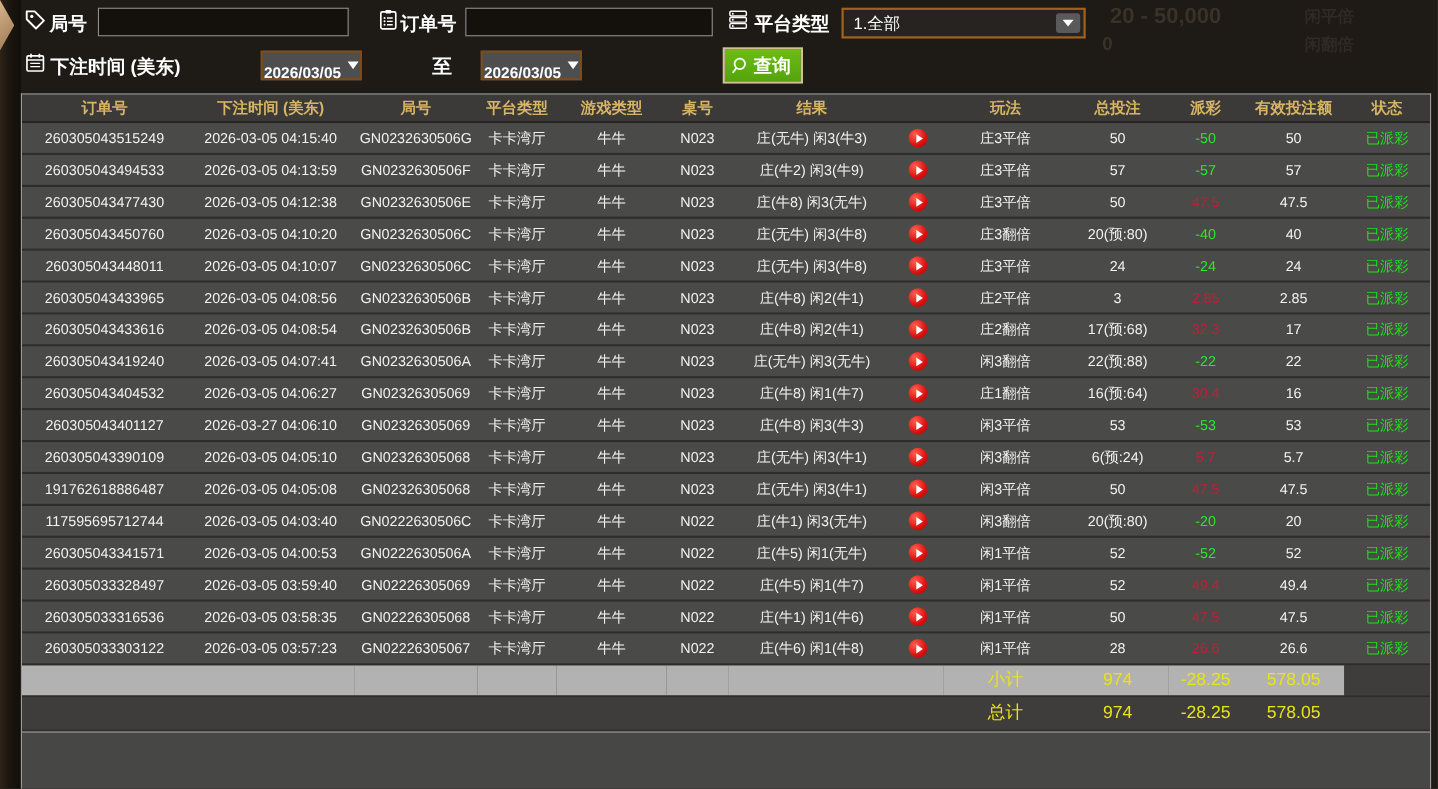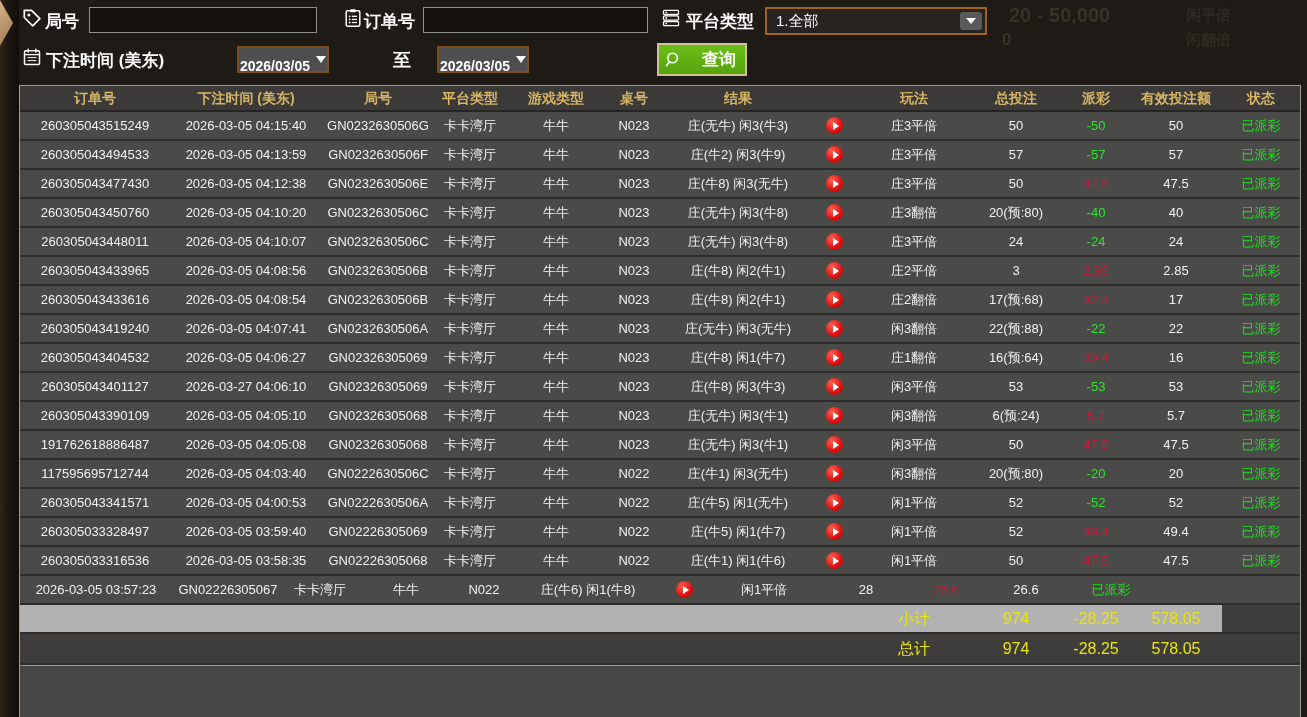--- a/index.html
+++ b/index.html
@@ -33,21 +33,21 @@
   .tri-down{ width:0; height:0; border-left:5px solid transparent; border-right:5px solid transparent;
     border-top:7px solid #fff; }
   .dropdown{ position:absolute; left:765px; top:7px; width:222px; height:28px; background:#262320;
     border:2px solid #a2621c; display:flex; align-items:center; cursor:pointer; }
   .dropdown .dd-text{ font-size:15px; color:#fff; padding-left:9px; }
   .dd-arrow-btn{ position:absolute; right:3px; top:3px; width:22px; height:18px; background:#5a5a5a;
     border-radius:3px; display:flex; align-items:center; justify-content:center; }
   .dd-arrow-btn .tri-down{ border-left-width:5px; border-right-width:5px; border-top-width:6px; }
   .search-btn{ position:absolute; left:657px; top:43px; height:33px; padding:0 9px 0 5px;
     background:linear-gradient(180deg,#6dbd17,#54a30c); border:2px solid #cfc097;
-    display:flex; align-items:center; gap:20px; color:#fff; font-weight:bold; font-size:17px;
+    display:flex; align-items:center; gap:3px; color:#fff; font-weight:bold; font-size:17px;
     cursor:pointer; font-family:"Liberation Sans",sans-serif; }
   
   .table{ position:absolute; left:19px; top:85px; width:1282px; height:632px;
     background:#474745; border:1px solid #9b9b9b; border-bottom:none; overflow:hidden; }
   .thead{ display:flex; height:26px; background:#3b3a38; border-bottom:2px solid #262523; }
   .thead .cell{ color:#d7b565; font-weight:bold; font-size:14px; line-height:24px; }
   .row{ display:flex; height:29px; background:#4a4a48; border-bottom:2px solid #2e2d2b; }
   .cell{ text-align:center; font-size:13px; line-height:27px; color:#f1f1f1;
     white-space:nowrap; overflow:hidden; }
   .c1{width:150px}.c2{width:152px}.c3{width:112px}.c4{width:72px}.c5{width:100px}.c6{width:56px}
@@ -478,20 +478,21 @@
         </span>
       </span>
       <span class="cell c8">闲1平倍</span>
       <span class="cell c9">50</span>
       <span class="cell c10 red">47.5</span>
       <span class="cell c11">47.5</span>
       <span class="cell c12 status">已派彩</span>
     </div>
 
     <div class="row">
+      <span class="cell c1">260305033303122</span>
       <span class="cell c2">2026-03-05 03:57:23</span>
       <span class="cell c3">GN02226305067</span>
       <span class="cell c4">卡卡湾厅</span>
       <span class="cell c5">牛牛</span>
       <span class="cell c6">N022</span>
       <span class="cell c7 result-cell">
         <span class="result-text">庄(牛6) 闲1(牛8)</span>
         <span class="play-icon">
           <span class="tri-right"></span>
         </span>

